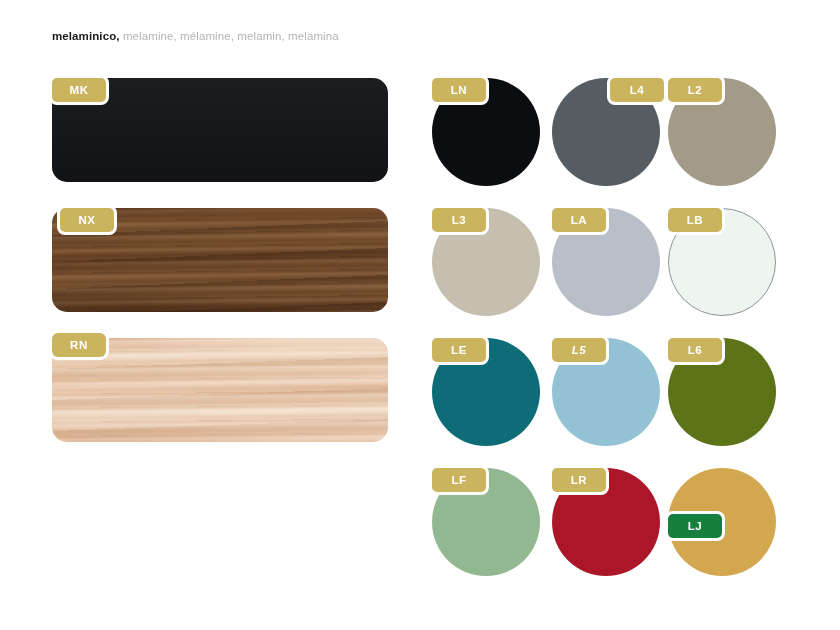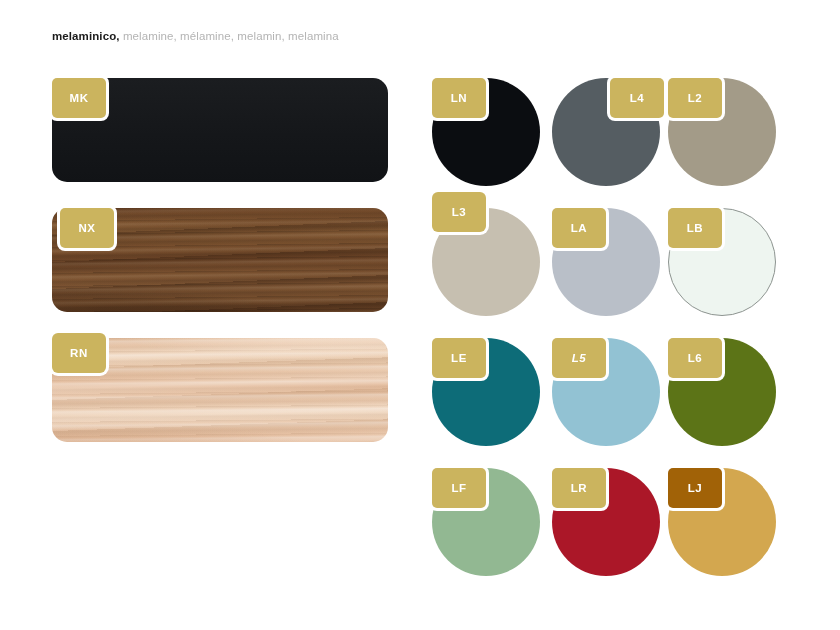--- a/index.html
+++ b/index.html
@@ -34,35 +34,35 @@
     font-weight: 400;
     color: #b4b4b4;
   }
   #header-left  { left: 52px;  top: 28px; width: 330px; }
   #header-right { left: 432px; top: 28px; width: 380px; }
 
   
   .tag {
     position: absolute;
     z-index: 5;
-    height: 40px;
+    height: 24px;
     min-width: 54px;
     padding: 0 11px;
     border-radius: 5px;
     background: #cbb45e;
     color: #ffffff;
     font-size: 11.5px;
     font-weight: 700;
     letter-spacing: 0.6px;
     display: flex;
     align-items: center;
     justify-content: center;
     box-shadow: 0 0 0 3px #ffffff;
   }
-  .tag.muted { background: #a16207; }
+  .tag.muted { background: #15803d; margin-top: 46px; }
 
   
   .panel {
     position: absolute;
     left: 52px;
     width: 336px;
     height: 104px;
     border-radius: 15px;
     overflow: hidden;
   }
@@ -143,21 +143,21 @@
 
 
   <div class="swatch" id="sw-LN" style="left: 432px; top: 78px; background: rgb(11, 13, 17);"></div>
   <div class="tag" style="left:432px; top:78px;">LN</div>
   <div class="swatch" id="sw-L4" style="left: 552px; top: 78px; background: rgb(85, 93, 98);"></div>
   <div class="tag" style="left:585px; top:78px;margin-left:25px;">L4</div>
   <div class="swatch" id="sw-L2" style="left: 668px; top: 78px; background: rgb(163, 155, 136);"></div>
   <div class="tag" style="left:668px; top:78px;">L2</div>
 
   <div class="swatch" id="sw-L3" style="left: 432px; top: 208px; background: rgb(198, 191, 176);"></div>
-  <div class="tag" style="left:432px; top:192px;border-radius:6px;">L3</div>
+  <div class="tag" style="left:432px; top:208px;">L3</div>
   <div class="swatch" id="sw-LA" style="left: 552px; top: 208px; background: rgb(185, 191, 200);"></div>
   <div class="tag" style="left:552px; top:208px;">LA</div>
   <div class="swatch outlined" id="sw-LB" style="left: 668px; top: 208px; background: rgb(238, 245, 240);"></div>
   <div class="tag" style="left:668px; top:208px;">LB</div>
 
   <div class="swatch" id="sw-LE" style="left: 432px; top: 338px; background: rgb(13, 108, 120);"></div>
   <div class="tag" style="left:432px; top:338px;">LE</div>
   <div class="swatch" id="sw-L5" style="left: 552px; top: 338px; background: rgb(146, 194, 211);"></div>
   <div class="tag" style="left:552px; top:338px;font-style:italic;">L5</div>
   <div class="swatch" id="sw-L6" style="left: 668px; top: 338px; background: rgb(92, 116, 23);"></div>

